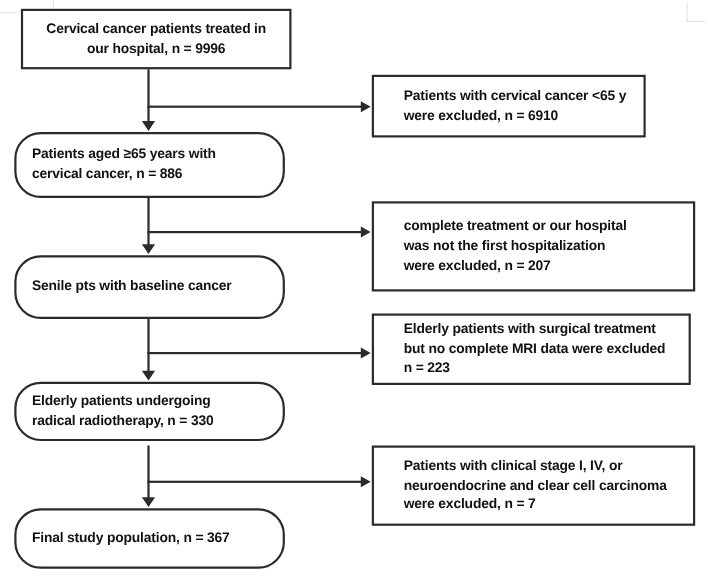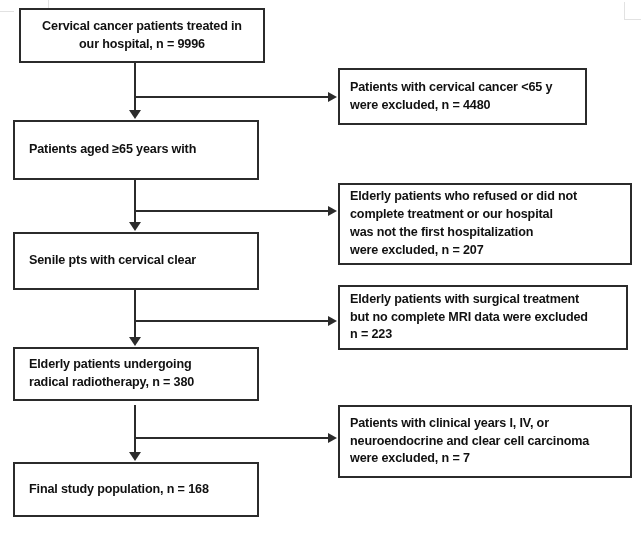--- a/index.html
+++ b/index.html
@@ -36,23 +36,24 @@
   .box.main {
     padding: 0 14px;
   }
   .box.main.centered {
     align-items: center;
     text-align: center;
   }
   .box.main.left {
     align-items: flex-start;
     text-align: left;
+    border-radius: 24px;
   }
   .box.excl {
-    padding: 0 10px;
+    padding: 0 27px;
     align-items: flex-start;
     text-align: left;
   }
   
   .vline {
     position: absolute;
     width: 2px;
     background: #2b2b2b;
   }
   .hline {
@@ -97,55 +98,55 @@
   <div class="crop-mark-v" style="left:48px; top:0px; height:12px;"></div>
   <div class="crop-mark-h" style="left:0px; top:11px; width:14px;"></div>
 
   <div class="box main centered" style="left:1px; top:8px; width:246px; height:55px;margin-left:18px;">
     <span class="line">Cervical cancer patients treated in</span>
     <span class="line">our hospital, n = 9996</span>
   </div>
 
   <div class="box main left" style="left:13px; top:120px; width:246px; height:60px;">
     <span class="line">Patients aged ≥65 years with</span>
+    <span class="line">cervical cancer, n = 886</span>
   </div>
 
   <div class="box main left" style="left:13px; top:232px; width:246px; height:58px;">
-    <span class="line">Senile pts with cervical clear</span>
+    <span class="line">Senile pts with baseline cancer</span>
   </div>
 
   <div class="box main left" style="left:13px; top:347px; width:246px; height:54px;">
     <span class="line">Elderly patients undergoing</span>
-    <span class="line">radical radiotherapy, n = 380</span>
+    <span class="line">radical radiotherapy, n = 330</span>
   </div>
 
   <div class="box main left" style="left:13px; top:462px; width:246px; height:55px;">
-    <span class="line">Final study population, n = 168</span>
+    <span class="line">Final study population, n = 367</span>
   </div>
 
   <div class="box excl" style="left:338px; top:68px; width:249px; height:57px;">
     <span class="line">Patients with cervical cancer &lt;65 y</span>
-    <span class="line">were excluded, n = 4480</span>
+    <span class="line">were excluded, n = 6910</span>
   </div>
 
   <div class="box excl" style="left:338px; top:183px; width:294px; height:82px;">
-    <span class="line">Elderly patients who refused or did not</span>
     <span class="line">complete treatment or our hospital</span>
     <span class="line">was not the first hospitalization</span>
     <span class="line">were excluded, n = 207</span>
   </div>
 
   <div class="box excl" style="left:338px; top:285px; width:290px; height:65px;text-align:center;">
     <span class="line">Elderly patients with surgical treatment</span>
     <span class="line">but no complete MRI data were excluded</span>
     <span class="line">n = 223</span>
   </div>
 
   <div class="box excl" style="left:338px; top:405px; width:294px; height:73px;">
-    <span class="line">Patients with clinical years I, IV, or</span>
+    <span class="line">Patients with clinical stage I, IV, or</span>
     <span class="line">neuroendocrine and clear cell carcinoma</span>
     <span class="line">were excluded, n = 7</span>
   </div>
 
   <div class="vline" style="left:134px; top:63px; height:48px;"></div>
   <div class="arrow-down" style="left:129px; top:110px;"></div>
   <div class="hline" style="left:134px; top:96px; width:195px;"></div>
   <div class="arrow-right" style="left:328px; top:92px;"></div>
 
   <div class="vline" style="left:134px; top:180px; height:43px;"></div>

